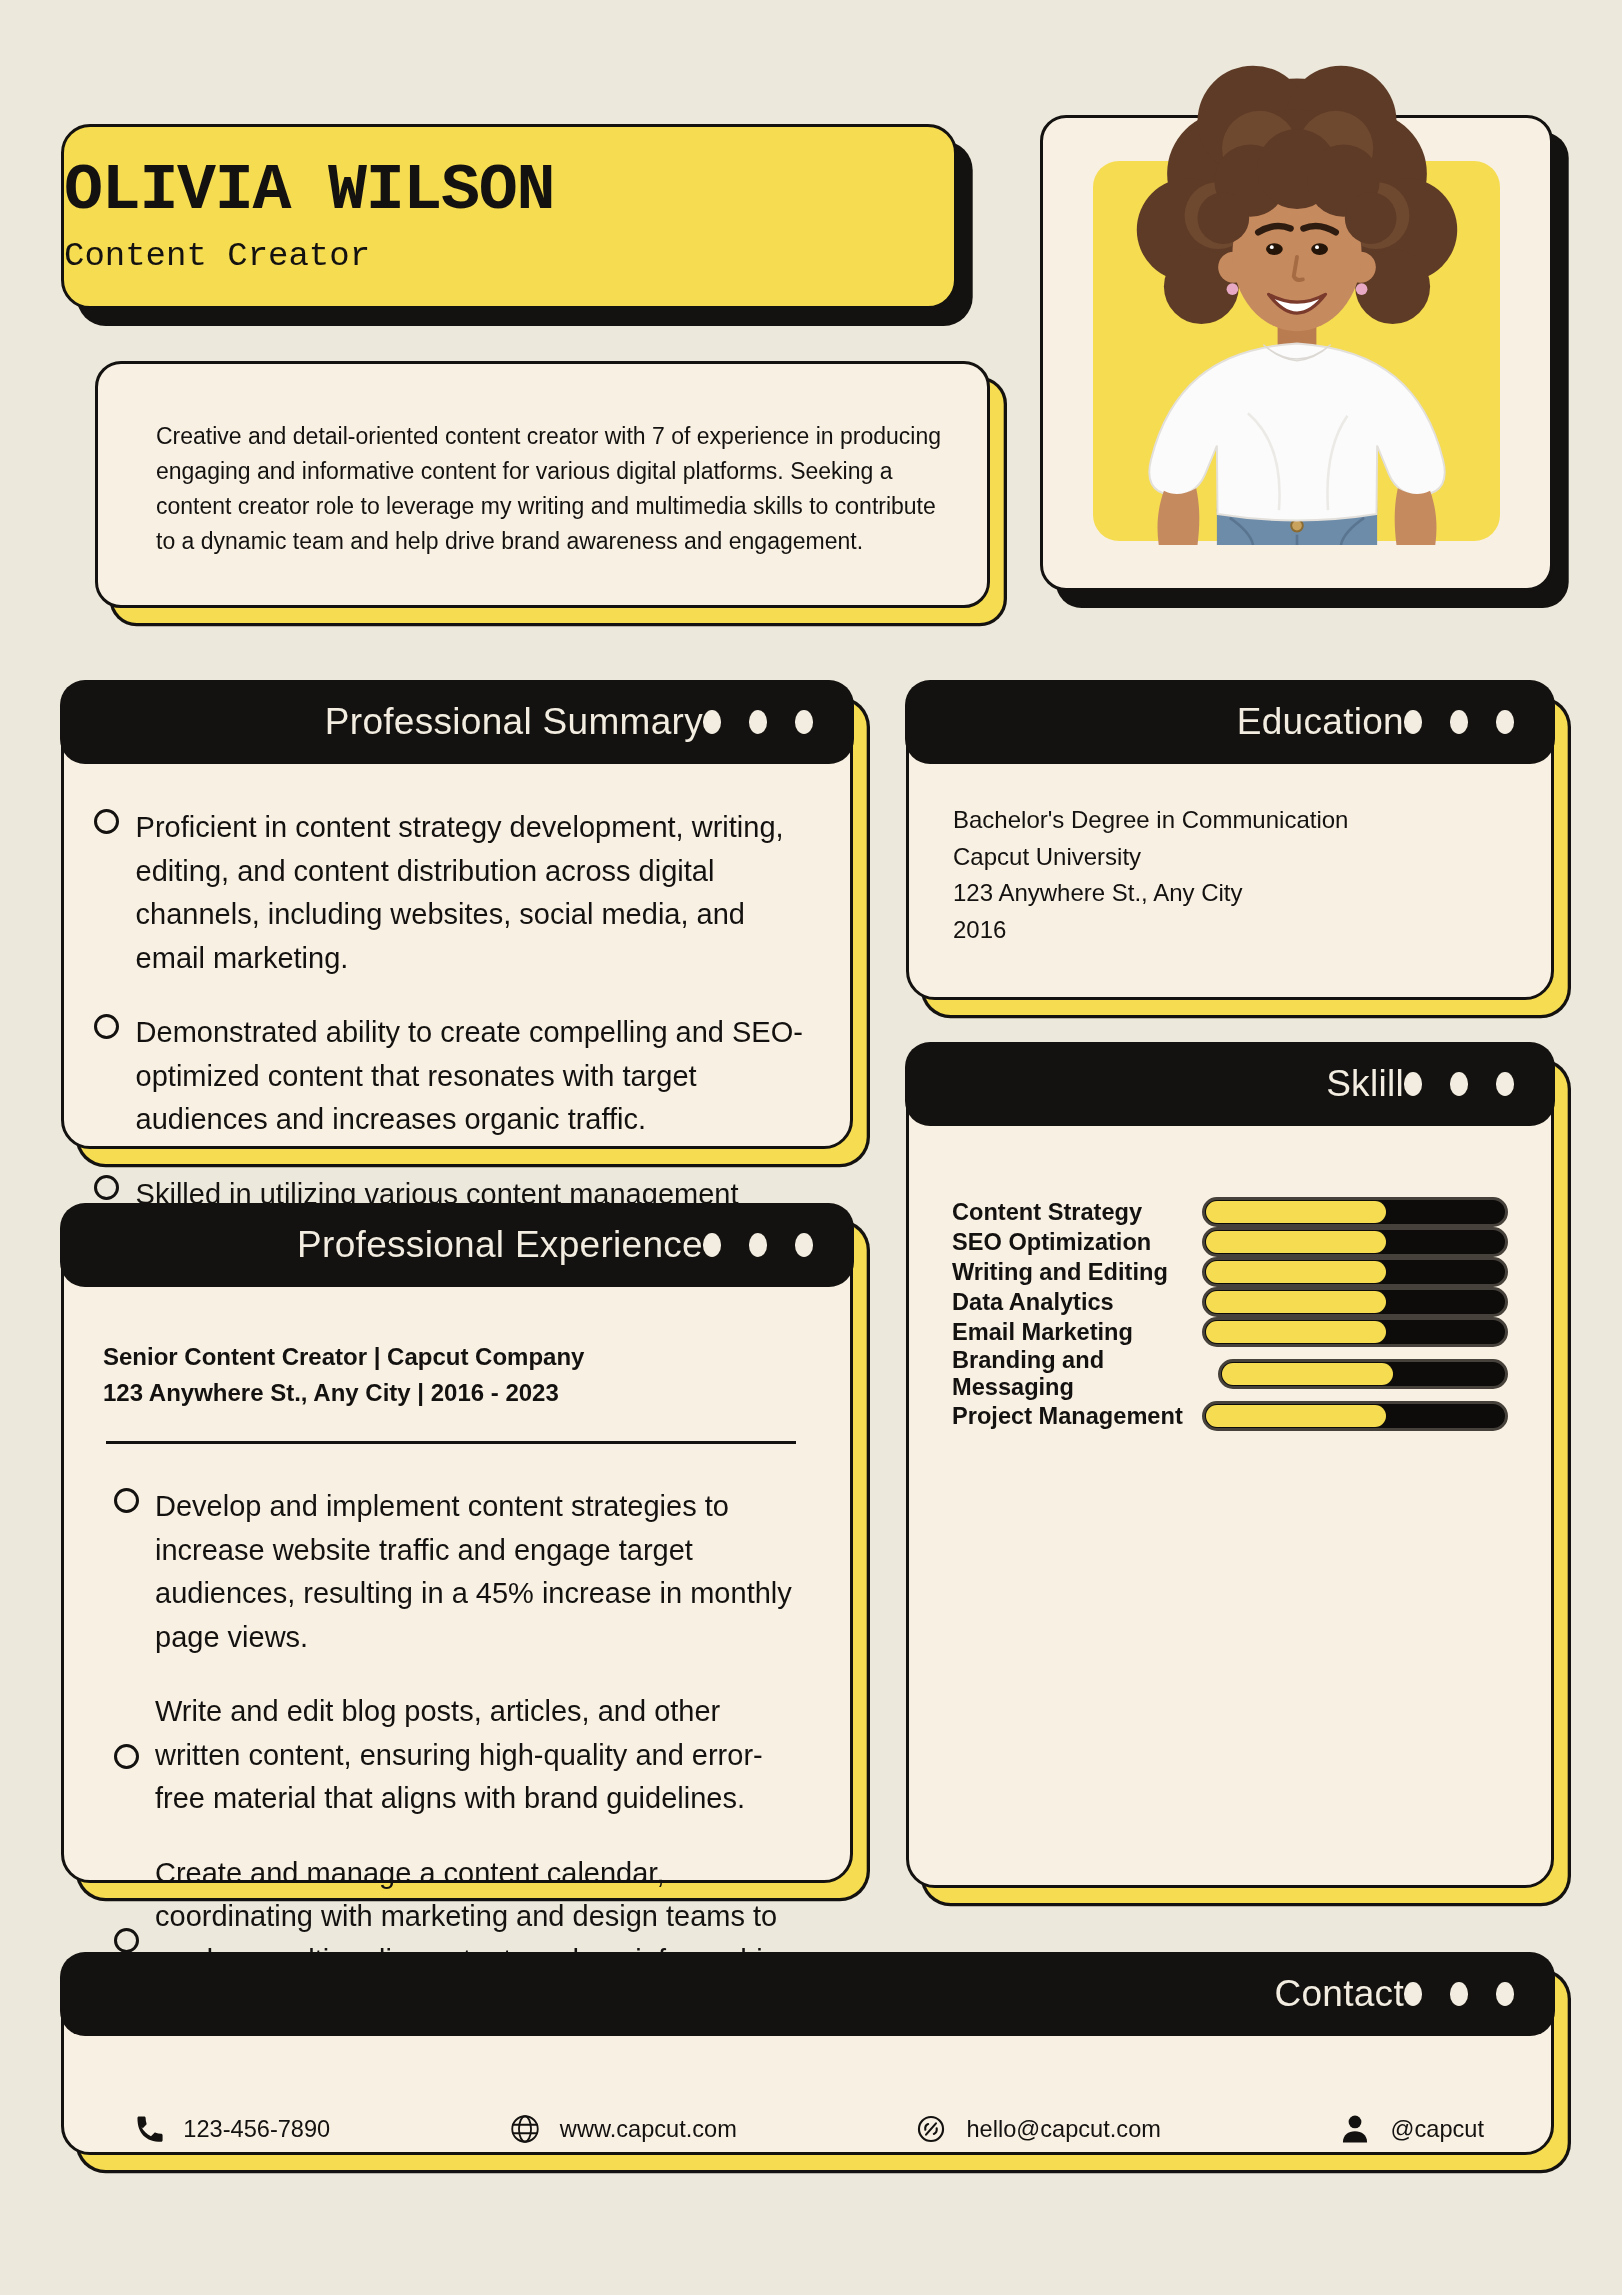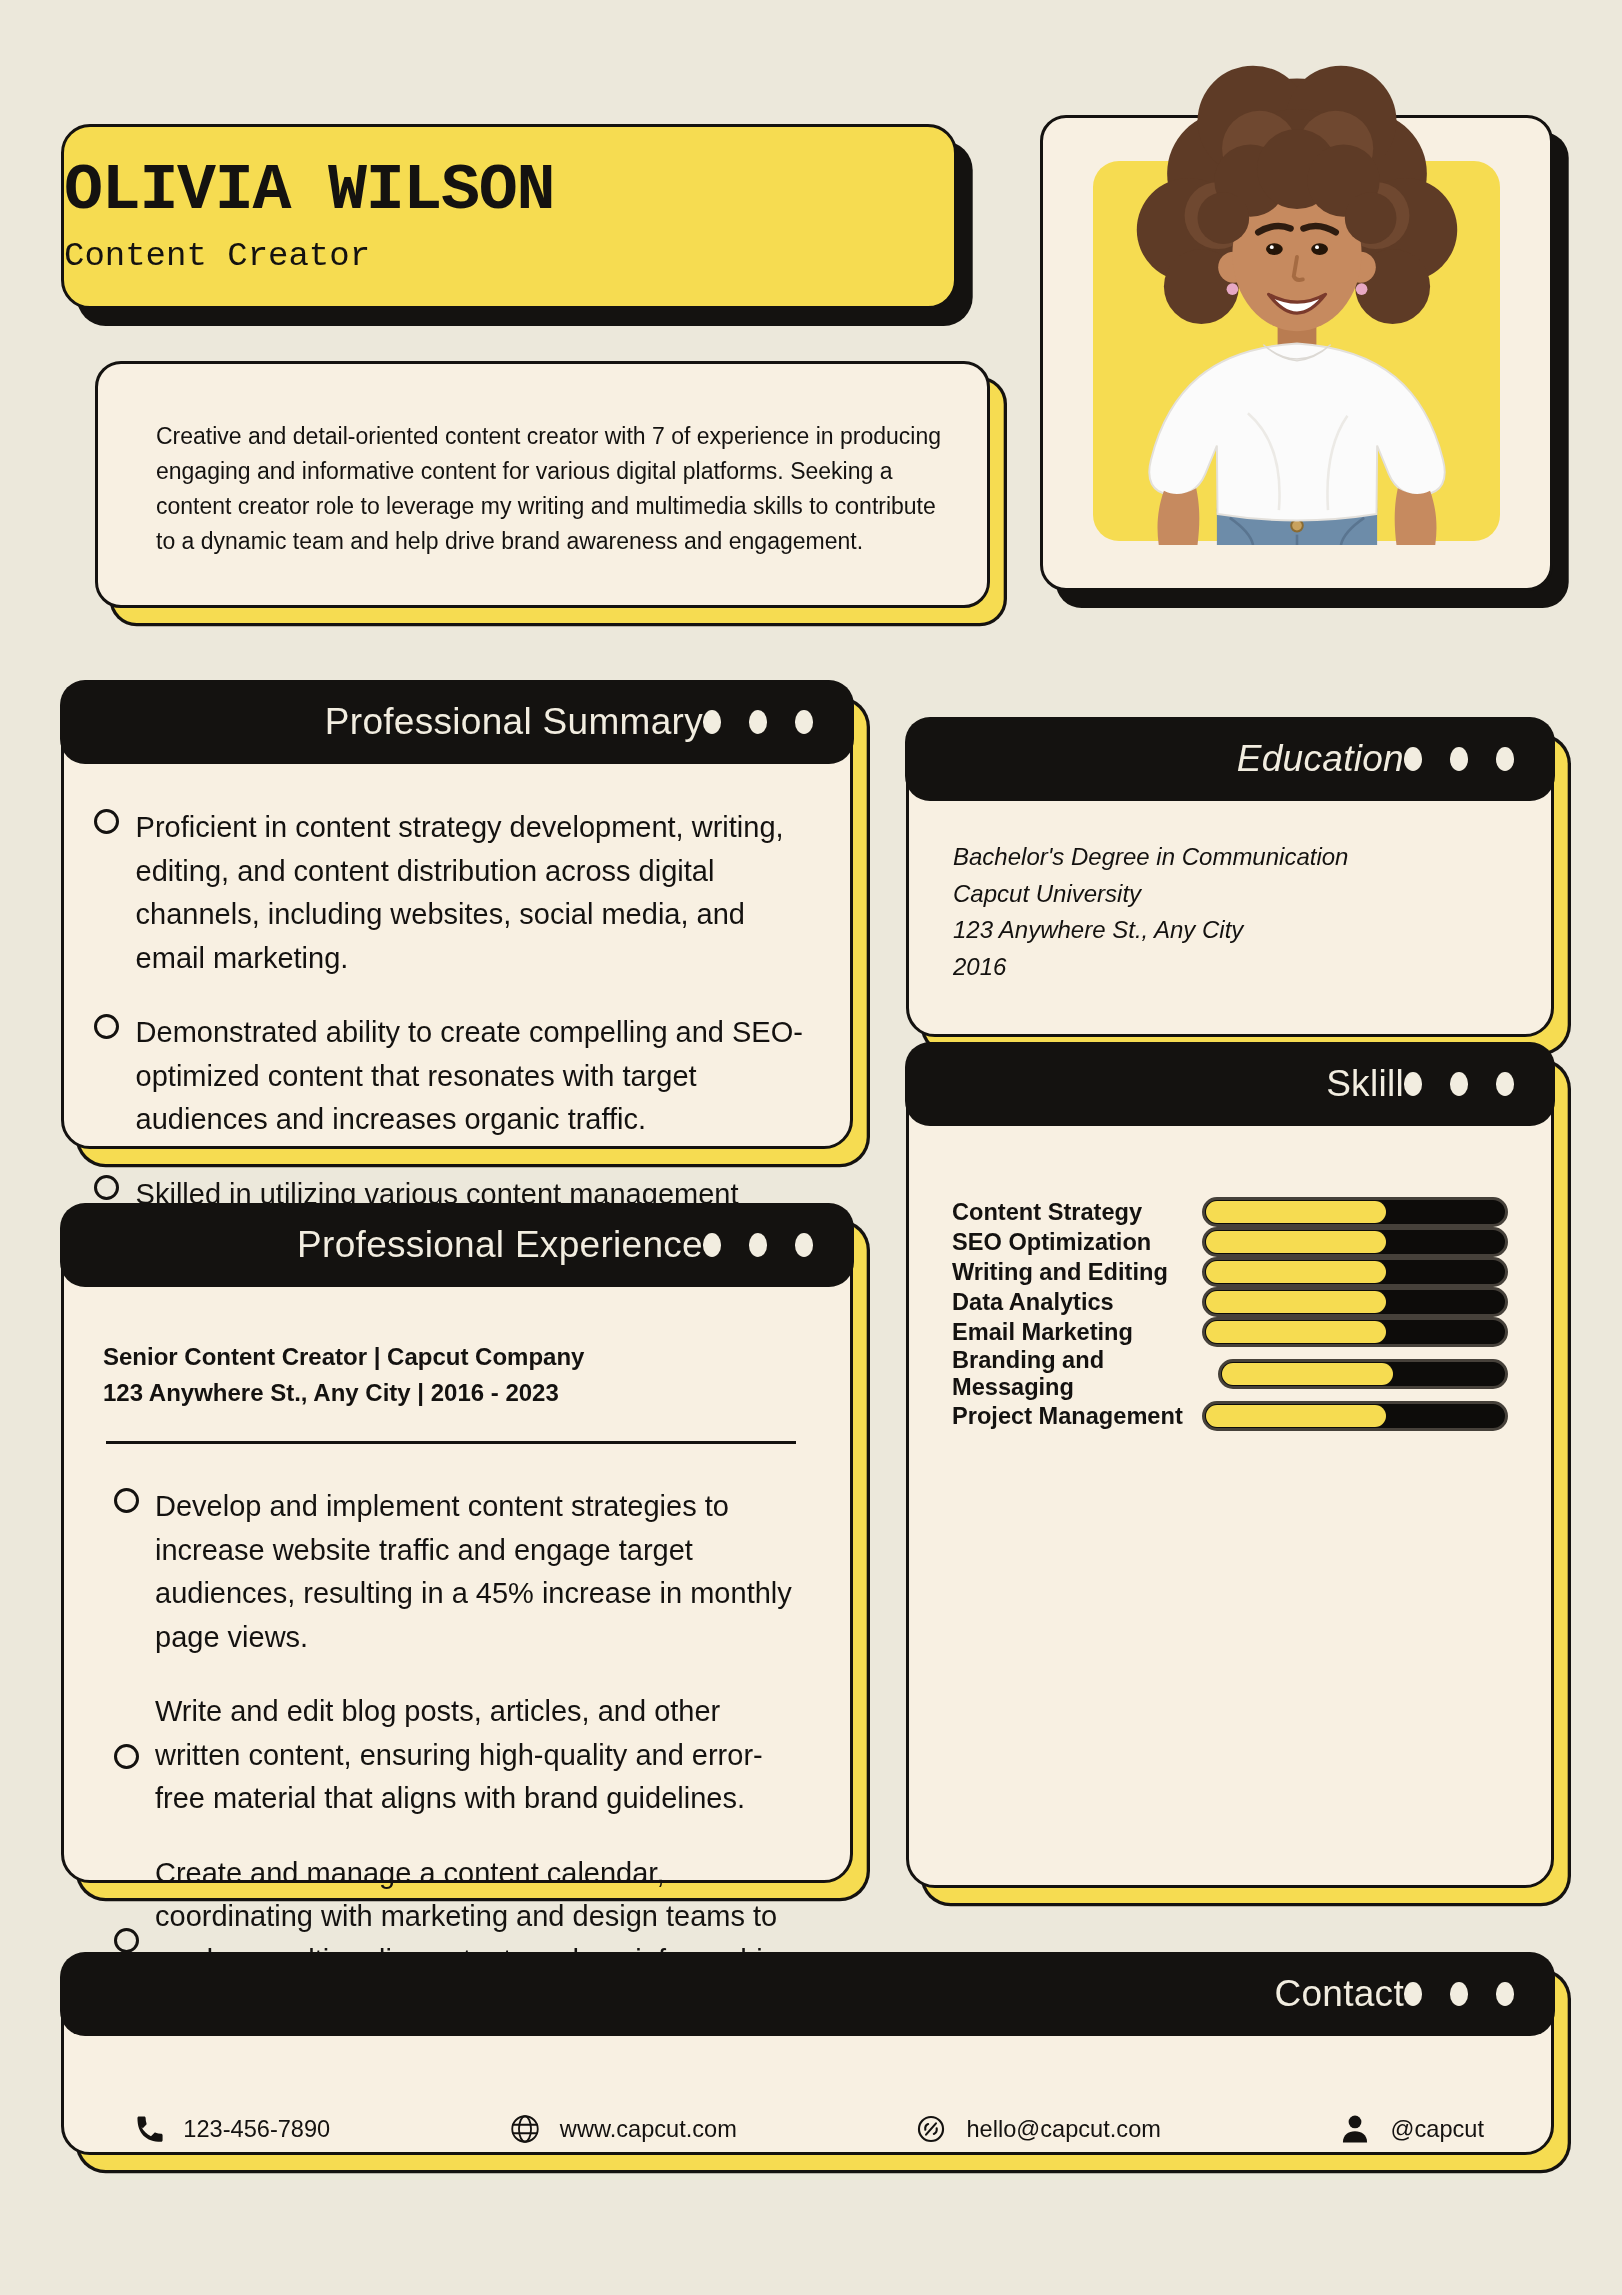--- a/index.html
+++ b/index.html
@@ -32,21 +32,21 @@
   
   .panel-header{display:flex; align-items:center; justify-content:flex-end;
     background:#141210; border-radius:25px; margin:-3.9px; margin-bottom:0; height:84px;
     padding:0 41px 0 51px;}
   .panel-title{color:#F2EDE0; font-size:37px; font-weight:500; letter-spacing:0.3px;}
   .dots{display:flex; gap:27.5px;}
   .dot{width:18.3px; height:23.6px; border-radius:50%; background:#F2EDE0;}
 
   .summary-card{left:61px; top:681px; width:792px; height:468px;}
   .exp-card{left:61px; top:1204px; width:792px; height:679px;}
-  .edu-card{left:906px; top:718px; width:648px; height:319px;font-style:italic;}
+  .edu-card{left:906px; top:681px; width:648px; height:319px;}
   .skill-card{left:906px; top:1043px; width:648px; height:845px;}
   .contact-card{left:61px; top:1953px; width:1493px; height:202px;}
 
   
   .bullets{padding:42px 42px 0 19.6px;}
   .bullet{display:grid; grid-template-columns:52px 1fr; margin-bottom:31px;}
   .bullet.center{align-items:center;}
   .bullet-circle{width:25px; height:25px; border:3.9px solid #141210; border-radius:50%;
     margin-left:10.5px; margin-top:2.6px; box-sizing:border-box;}
   .bullet-text{font-size:29px; line-height:1.5;}

